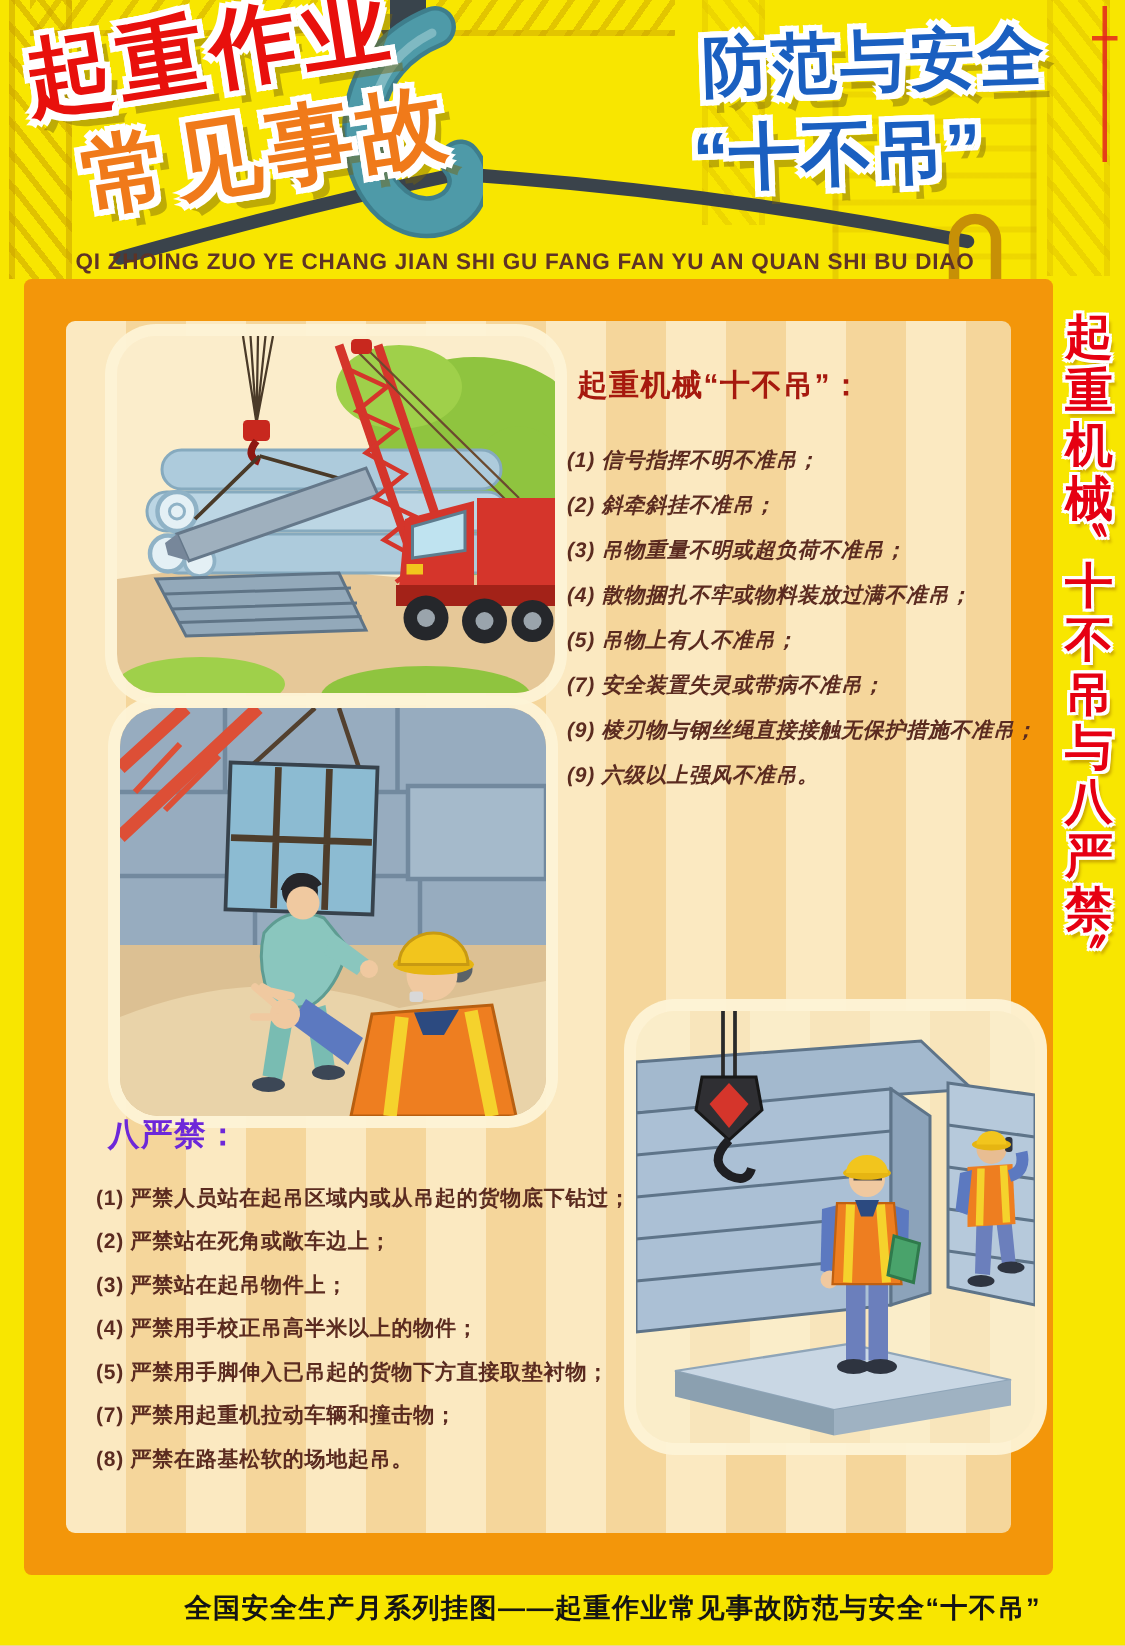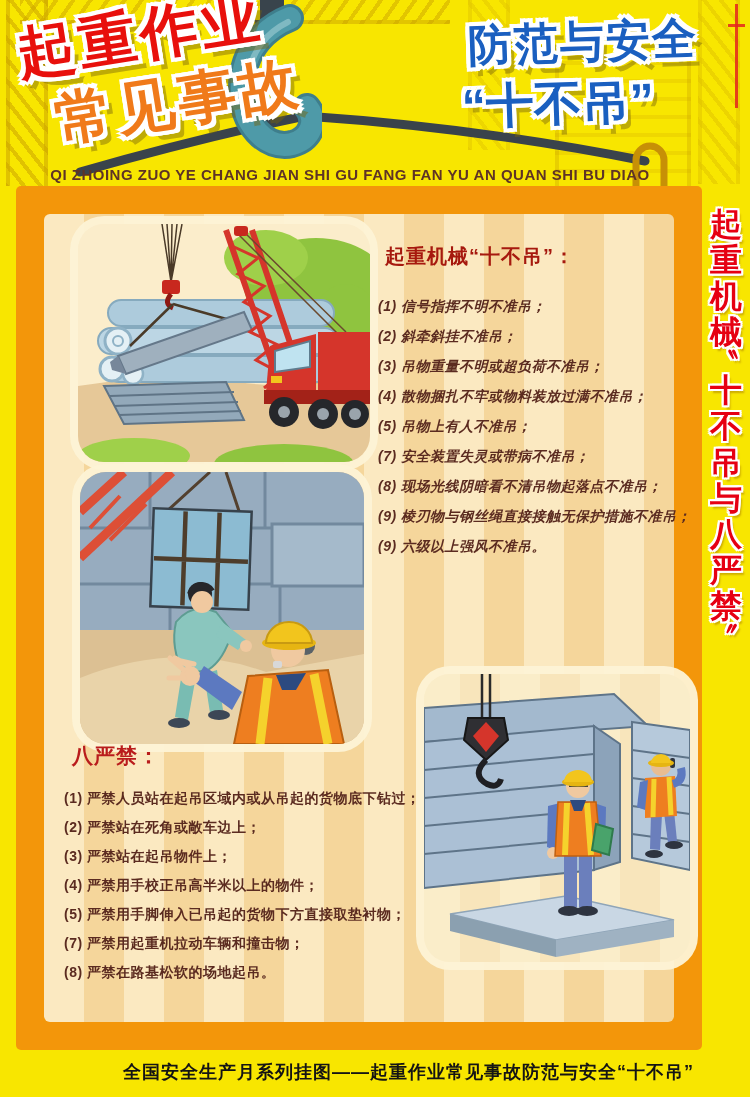--- a/index.html
+++ b/index.html
@@ -54,21 +54,21 @@
     display:flex;flex-direction:column;align-items:center;
   }
   .side-banner span{
     font-size:32px;line-height:36px;font-weight:900;color:#E60012;
     text-shadow:-2px -2px 0 #fff,2px -2px 0 #fff,-2px 2px 0 #fff,2px 2px 0 #fff,0 2px 0 #fff,0 -2px 0 #fff,2px 0 0 #fff,-2px 0 0 #fff,3px 4px 2px rgba(120,60,0,.35);
   }
   .side-banner span.q{font-size:24px;line-height:22px;}
   
   .sec-title{position:absolute;z-index:7;font-weight:900;white-space:nowrap;}
   .ten-title{left:385px;top:243px;font-size:20px;color:#A6190E;letter-spacing:1px;}
-  .eight-title{left:72px;top:742px;font-size:21px;color:#b91c1c;letter-spacing:1px;}
+  .eight-title{left:72px;top:742px;font-size:21px;color:#6d28d9;letter-spacing:1px;}
   .items{position:absolute;z-index:7;}
   .ten-items{left:378px;top:297px;font-style:italic;}
   .eight-items{left:64px;top:789px;}
   .item-line{
     font-size:14px;line-height:19px;font-weight:700;color:#5B2B20;
     white-space:nowrap;margin-bottom:11px;letter-spacing:.5px;
   }
   .eight-items .item-line{margin-bottom:10px;}
   
   .illus{
@@ -282,21 +282,20 @@
   </div>
 
   <div class="sec-title ten-title">起重机械“十不吊”：</div>
   <div class="items ten-items">
     <div class="item-line">(1) 信号指挥不明不准吊；</div>
     <div class="item-line">(2) 斜牵斜挂不准吊；</div>
     <div class="item-line">(3) 吊物重量不明或超负荷不准吊；</div>
     <div class="item-line">(4) 散物捆扎不牢或物料装放过满不准吊；</div>
     <div class="item-line">(5) 吊物上有人不准吊；</div>
     <div class="item-line">(7) 安全装置失灵或带病不准吊；</div>
-    <div class="item-line">(8) 现场光线阴暗看不清吊物起落点不准吊；</div>
     <div class="item-line">(9) 棱刃物与钢丝绳直接接触无保护措施不准吊；</div>
     <div class="item-line">(9) 六级以上强风不准吊。</div>
   </div>
 
   <div class="sec-title eight-title">八严禁：</div>
   <div class="items eight-items">
     <div class="item-line">(1) 严禁人员站在起吊区域内或从吊起的货物底下钻过；</div>
     <div class="item-line">(2) 严禁站在死角或敞车边上；</div>
     <div class="item-line">(3) 严禁站在起吊物件上；</div>
     <div class="item-line">(4) 严禁用手校正吊高半米以上的物件；</div>

